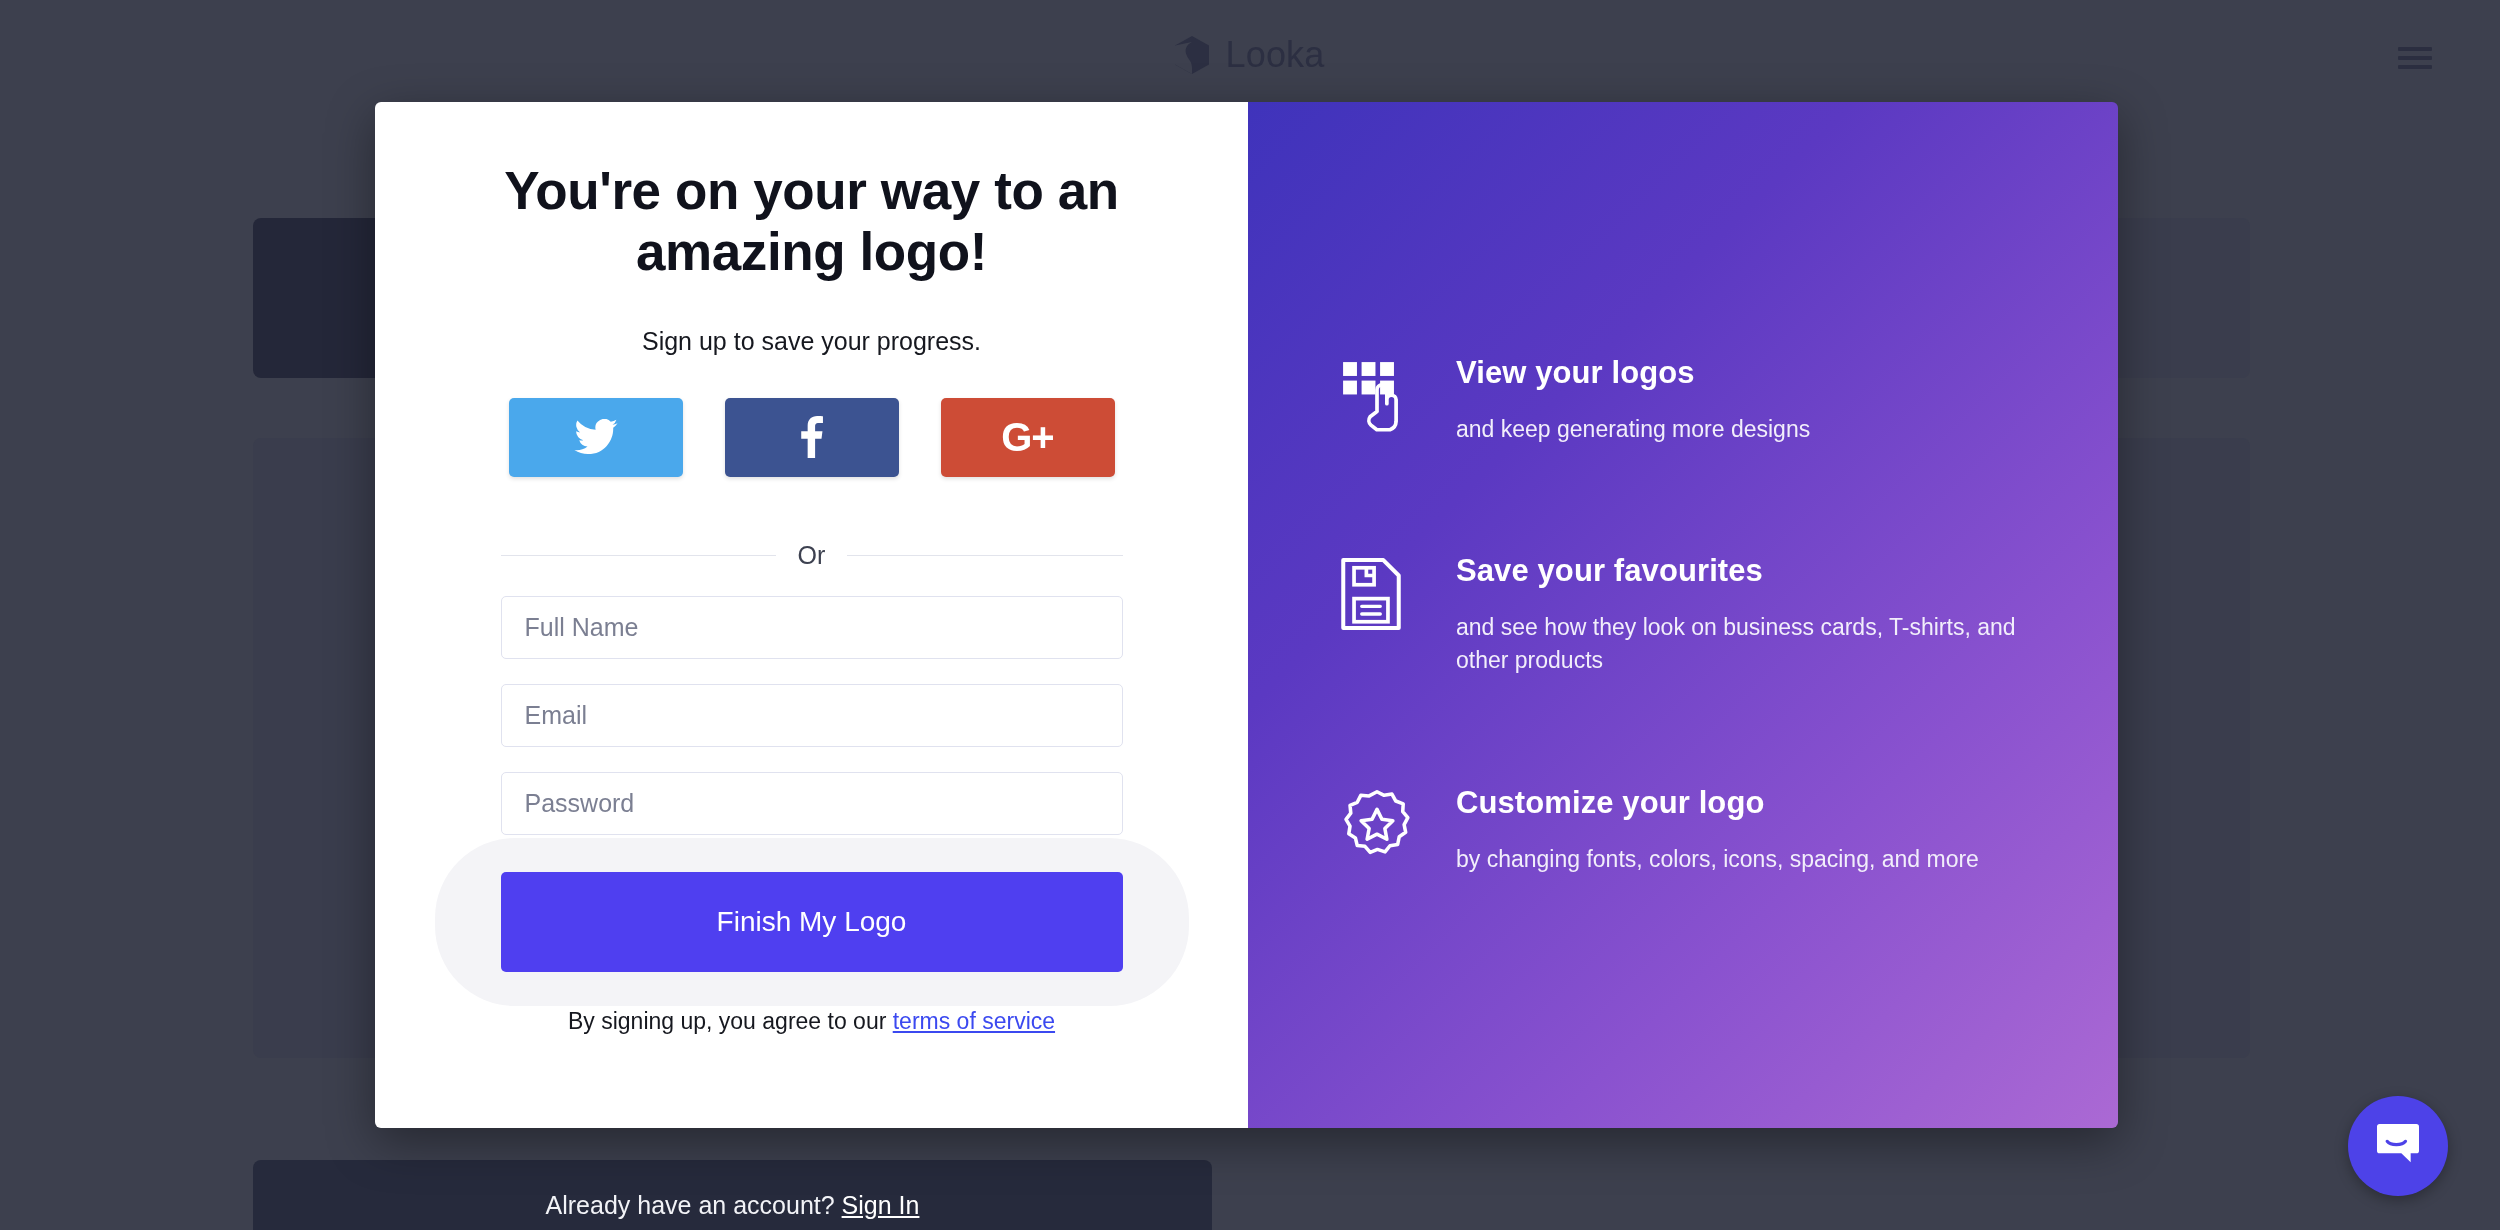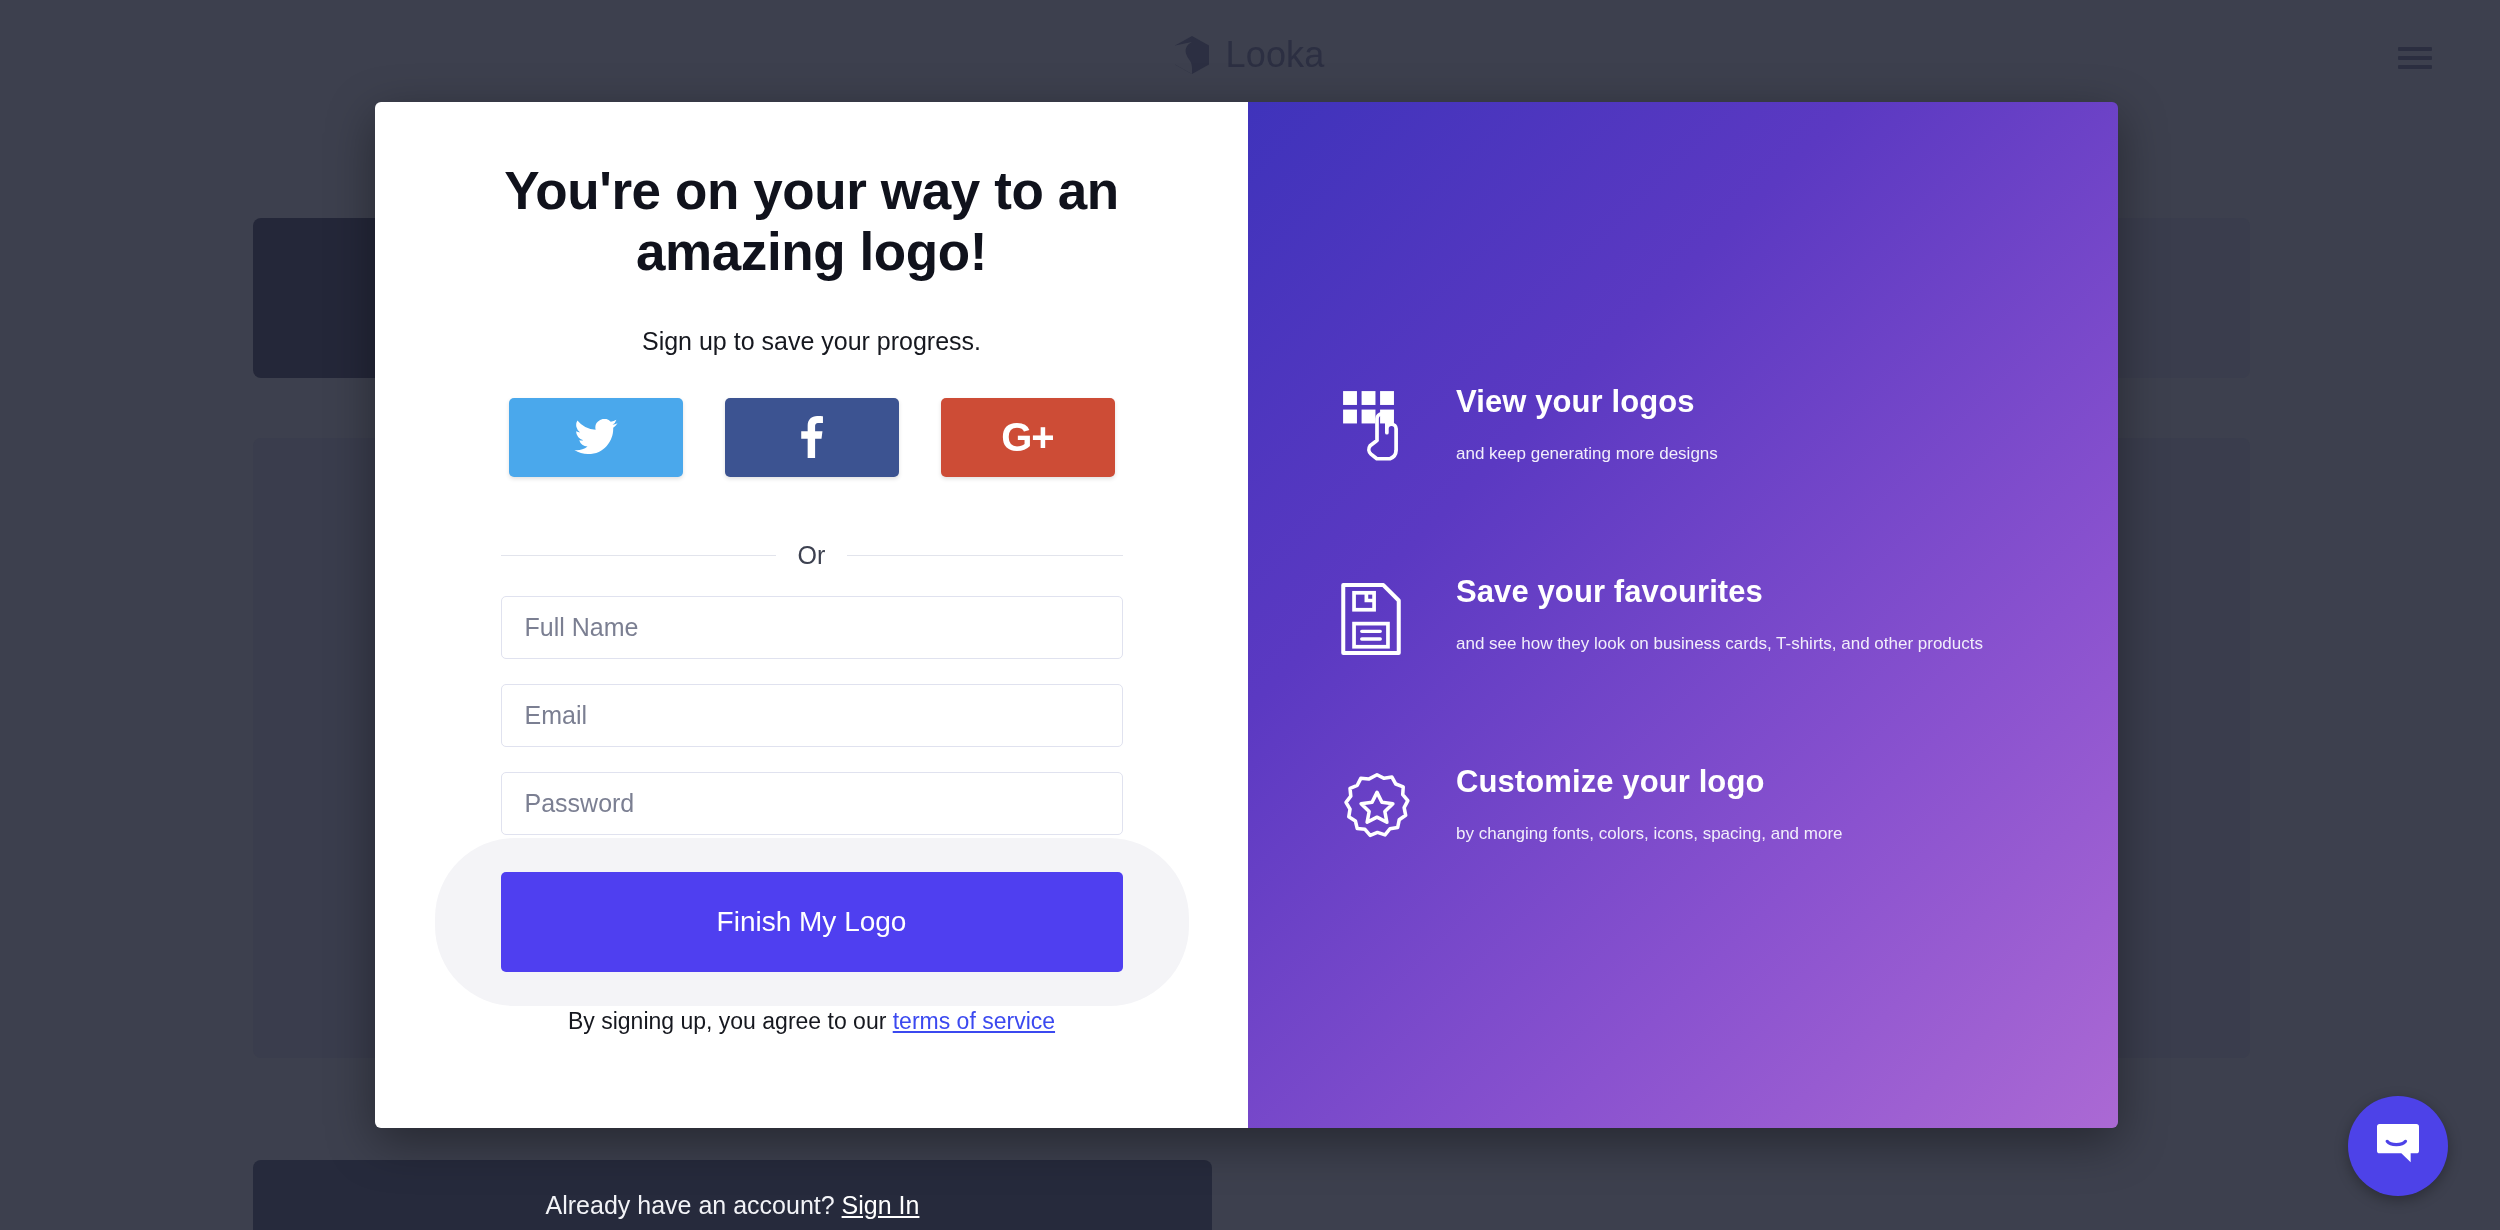--- a/index.html
+++ b/index.html
@@ -125,28 +125,28 @@
     cursor: pointer;
   }
   .terms {
     position: relative; z-index: 1;
     margin-top: 36px; font-size: 23px; color: #16181f; text-align: center;
   }
   .terms a { color: #3b49f0; text-decoration: underline; }
 
   
   .feature { display: flex; align-items: flex-start; gap: 42px; }
-  .feature + .feature { margin-top: 108px; align-items: flex-end; }
+  .feature + .feature { margin-top: 108px; }
   .feature-icon { width: 74px; flex: 0 0 74px; padding-top: 4px; }
   .feature-icon svg { display: block; }
   .feature-title {
     font-size: 31px; font-weight: 700; color: #fff; letter-spacing: .1px;
   }
   .feature-desc {
-    margin-top: 22px; font-size: 17px; color: #f2eefb; line-height: 1.42; max-width: 600px;
+    margin-top: 22px; font-size: 23px; color: #f2eefb; line-height: 1.42; max-width: 600px;
   }
 
   
   .signin-bar {
     position: absolute; left: 253px; top: 1160px;
     width: 959px; height: 90px;
     background: #262a3c;
     border-radius: 8px 8px 0 0;
     display: flex; align-items: center; justify-content: center;
     z-index: 8;

